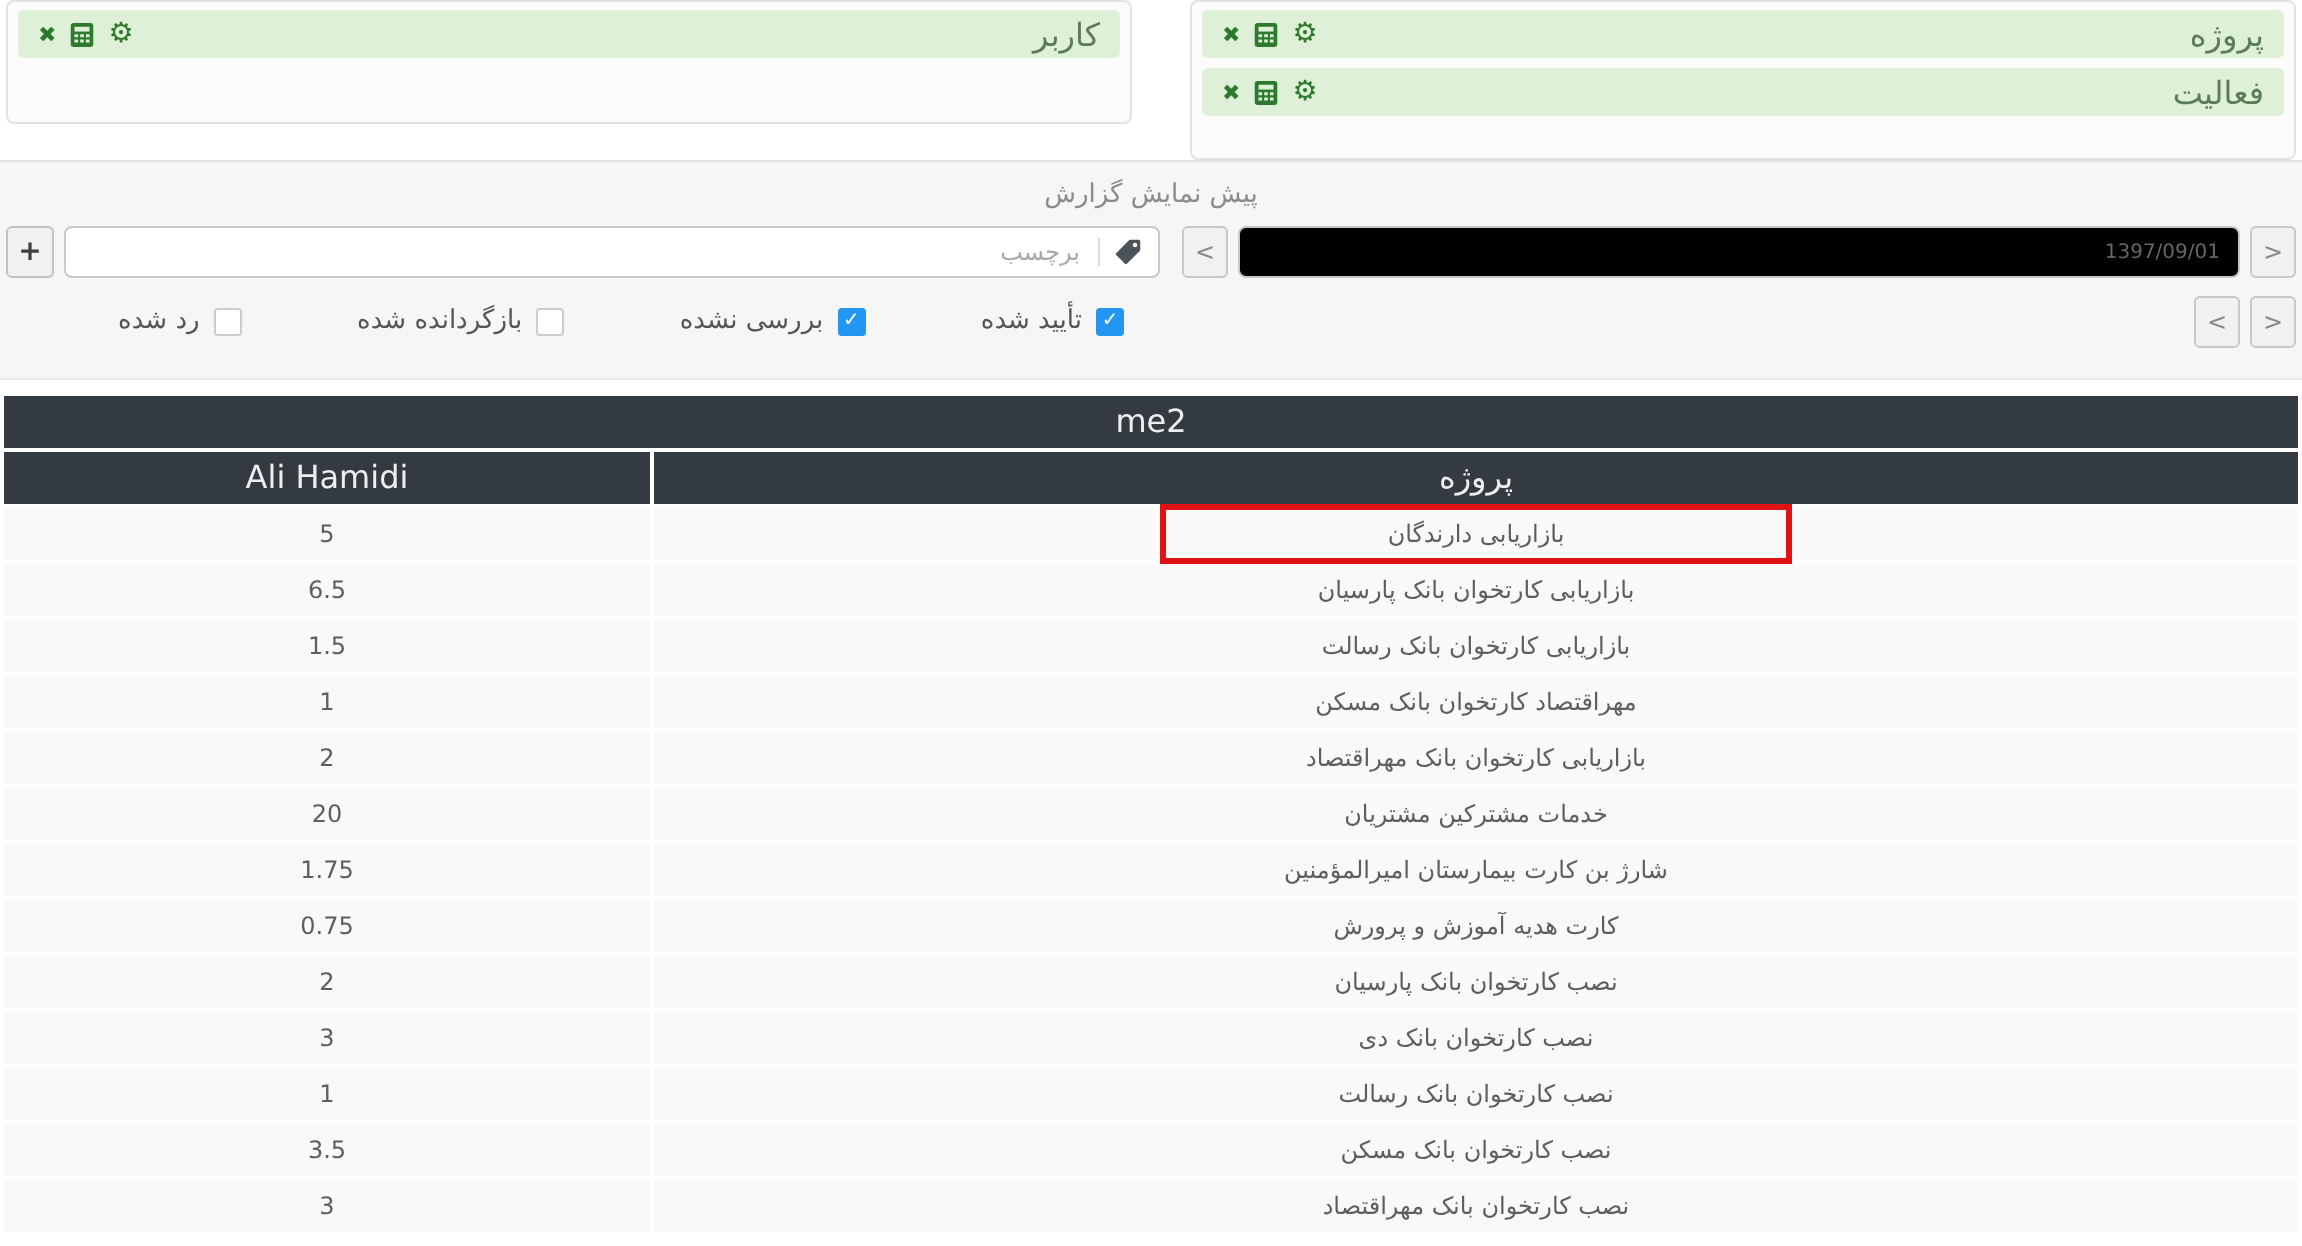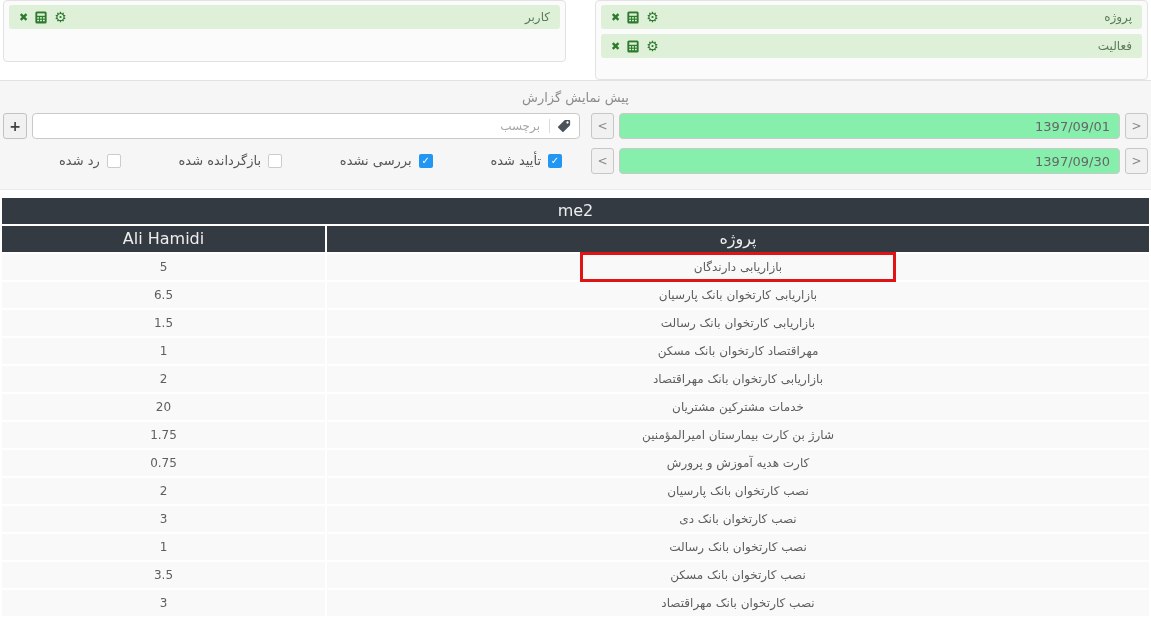--- a/index.html
+++ b/index.html
@@ -10,40 +10,40 @@
   }
   
   .top-row{display:flex;justify-content:space-between;padding:0 3px;}
   .panel{border:1px solid #e2e2e2;border-radius:4px;background:#fbfbfb;
          padding:4px 5px;box-sizing:border-box;}
   .panel-project{width:553px;height:80px;}
   .panel-user{width:563px;height:62px;}
   .green-row{height:24px;background:var(--green-bg,#dff0d8);border-radius:3px;
     display:flex;justify-content:space-between;align-items:center;
     padding:0 10px;margin-bottom:5px;}
-  .green-label{font-size:12px;color:#5a7d58;}
+  .green-label{font-size:16px;color:#5a7d58;}
   .row-icons{display:flex;gap:7px;align-items:center;color:var(--green-icon,#2c7a2c);}
   .icon{display:inline-flex;align-items:center;justify-content:center;cursor:pointer;line-height:1;}
   .icon.gear{font-size:14px;}
   .icon.xx{font-size:11px;font-weight:bold;}
   
   .preview-section{background:#f6f6f7;
     border-top:1px solid #e2e2e2;border-bottom:1px solid #eaeaea;
     padding:0 3px 6px;}
   .preview-title{text-align:center;font-size:13px;color:#8b8b8b;padding:9px 0 8px;}
   .filters{display:flex;justify-content:space-between;}
   .filters-dates{width:557px;}
   .filters-left{width:577px;}
   .date-row{display:flex;gap:5px;margin-bottom:9px;height:26px;}
   .nav-btn{width:23px;height:26px;background:#f1f1f1;border:1px solid #c7c7c7;
     border-radius:3px;color:#888;font-size:12px;display:flex;align-items:center;
     justify-content:center;direction:ltr;box-sizing:border-box;cursor:pointer;padding:0;
     font-family:inherit;}
   .date-input{flex:1;height:26px;border:1px solid #c9c9c9;border-radius:4px;
-    background:#86efac;box-sizing:border-box;font-size:13px;color:#666;
+    background:#000000;box-sizing:border-box;font-size:10px;color:#666;
     text-align:right;padding:0 9px;direction:ltr;font-family:inherit;outline:none;}
   .tag-row{display:flex;gap:5px;height:26px;}
   .tag-wrap{flex:1;background:#fff;border:1px solid #c9c9c9;border-radius:4px;
     display:flex;align-items:center;padding:0 8px;gap:7px;box-sizing:border-box;}
   .tag-sep{width:1px;height:14px;background:#dcdcdc;}
   .tag-input{border:none;outline:none;flex:1;font-size:12px;color:#555;
     background:transparent;text-align:right;font-family:inherit;}
   .tag-input::placeholder{color:#a8a8a8;}
   .plus-btn{width:24px;height:26px;background:#f1f1f1;border:1px solid #c2c2c2;
     border-radius:3px;color:#3f3f3f;font-size:14px;font-weight:bold;cursor:pointer;
@@ -149,21 +149,20 @@
   <div class="filters">
 
     <div class="filters-dates">
       <div class="date-row">
         <button class="nav-btn">&gt;</button>
         <input class="date-input" readonly="" value="1397/09/01" style="">
         <button class="nav-btn">&lt;</button>
       </div>
       <div class="date-row">
         <button class="nav-btn">&gt;</button>
-        <input class="date-input" readonly="" value="1397/09/30" style="">
         <button class="nav-btn">&lt;</button>
       </div>
     </div>
 
     <div class="filters-left">
       <div class="tag-row">
         <div class="tag-wrap">
           <span class="icon">
             <svg width="14" height="14" viewBox="0 0 16 16">
               <path fill="#4a525a" d="M9.3 1H14a1 1 0 0 1 1 1v4.7a1 1 0 0 1-.3.7l-7.2 7.2a1 1 0 0 1-1.4 0L1.4 9.9a1 1 0 0 1 0-1.4L8.6 1.3A1 1 0 0 1 9.3 1z"></path>

